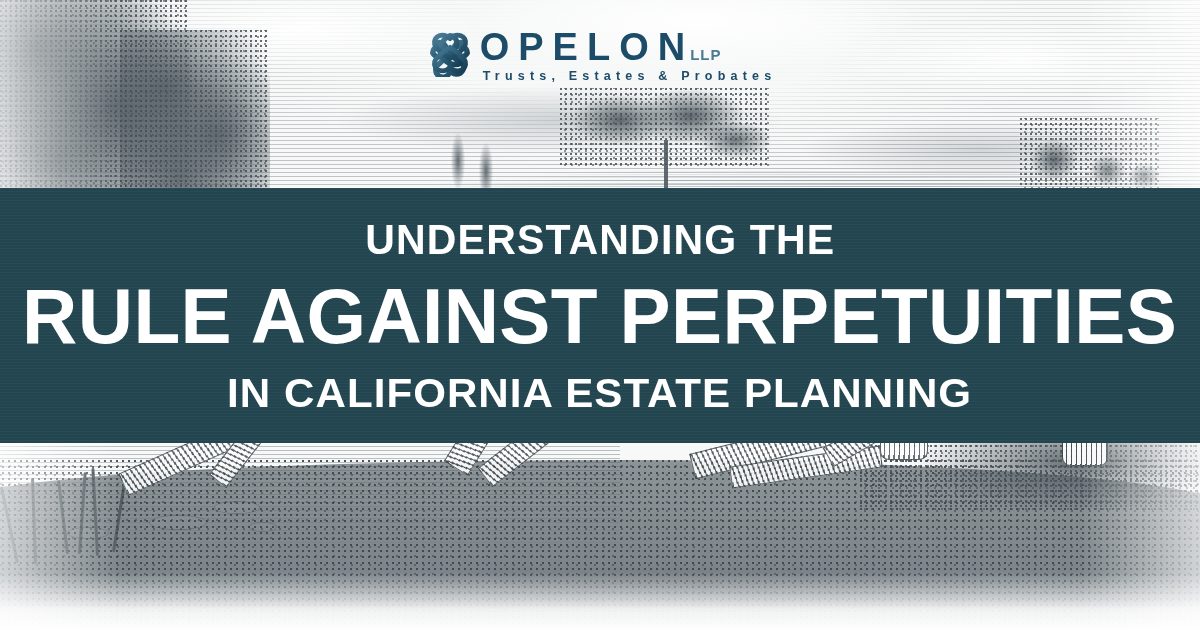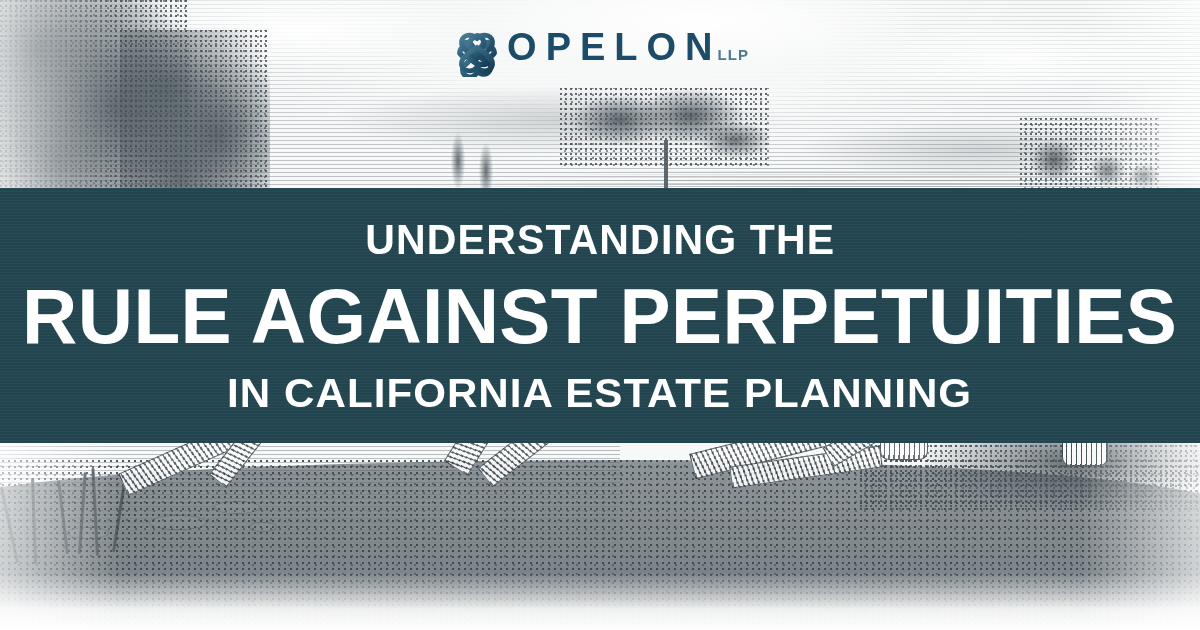--- a/index.html
+++ b/index.html
@@ -416,20 +416,21 @@
         <g fill="none" stroke="url(#knotGrad)" stroke-width="10" stroke-linejoin="round">
           <path d="M50 20 C36 6, 14 14, 18 32 C21 45, 38 52, 50 62 C62 52, 79 45, 82 32 C86 14, 64 6, 50 20 Z"></path>
           <path d="M50 80 C36 94, 14 86, 18 68 C21 55, 38 48, 50 38 C62 48, 79 55, 82 68 C86 86, 64 94, 50 80 Z"></path>
         </g>
       </svg>
 
       <div class="logo-text">
         <div>
           <span class="logo-word">OPELON</span><span class="logo-llp">LLP</span>
         </div>
+        <div class="logo-tag">Trusts, Estates &amp; Probates</div>
       </div>
 
     </div>
   </div>
 
   <div class="title-band">
     <div class="t-line t-eyebrow" style="transform: scaleX(0.9541);">UNDERSTANDING THE</div>
     <div class="t-line t-main" style="transform: scaleX(0.9811);">RULE AGAINST PERPETUITIES</div>
     <div class="t-line t-sub" style="transform: scaleX(1.0273);">IN CALIFORNIA ESTATE PLANNING</div>
   </div>

